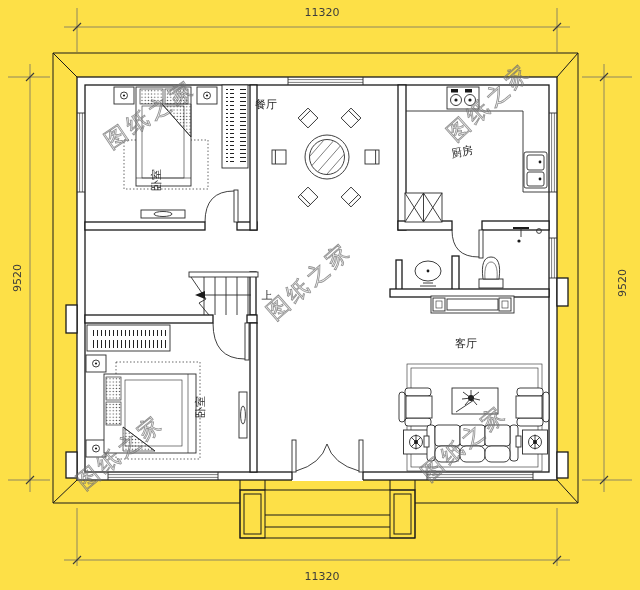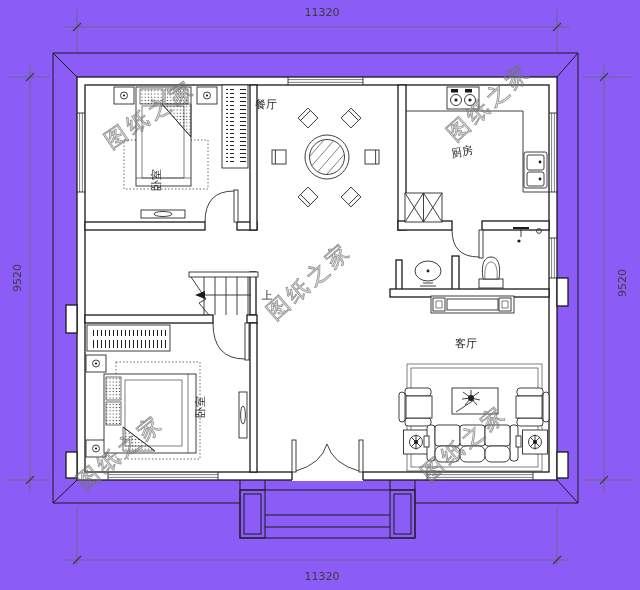--- a/index.html
+++ b/index.html
@@ -1,16 +1,16 @@
 <!DOCTYPE html>
 <html><head>
 <meta charset="utf-8">
 <style>
   html,body{margin:0;padding:0;background:#fff;}
-  .page{width:640px;height:590px;background:#8b5cf6;position:relative;overflow:hidden;}
+  .page{width:640px;height:590px;background:#fde047;position:relative;overflow:hidden;}
   svg{display:block;}
   svg text{font-family:"DejaVu Sans","Liberation Sans",sans-serif;}
   .wall{fill:#fff;stroke:#1a1a1a;stroke-width:1.3;}
   .ln{stroke:#1a1a1a;stroke-width:1;fill:none;}
   .fu{stroke:#2a2a2a;stroke-width:0.9;fill:none;}
   .fuw{stroke:#2a2a2a;stroke-width:0.9;fill:#fff;}
   .thin{stroke:#2a2a2a;stroke-width:0.6;fill:none;}
   .dash{stroke:#2a2a2a;stroke-width:0.7;fill:none;stroke-dasharray:1.5 2;}
   .dim{stroke:#6a6a6a;stroke-width:0.75;fill:none;}
   .tick{stroke:#3a3a3a;stroke-width:1.1;}

